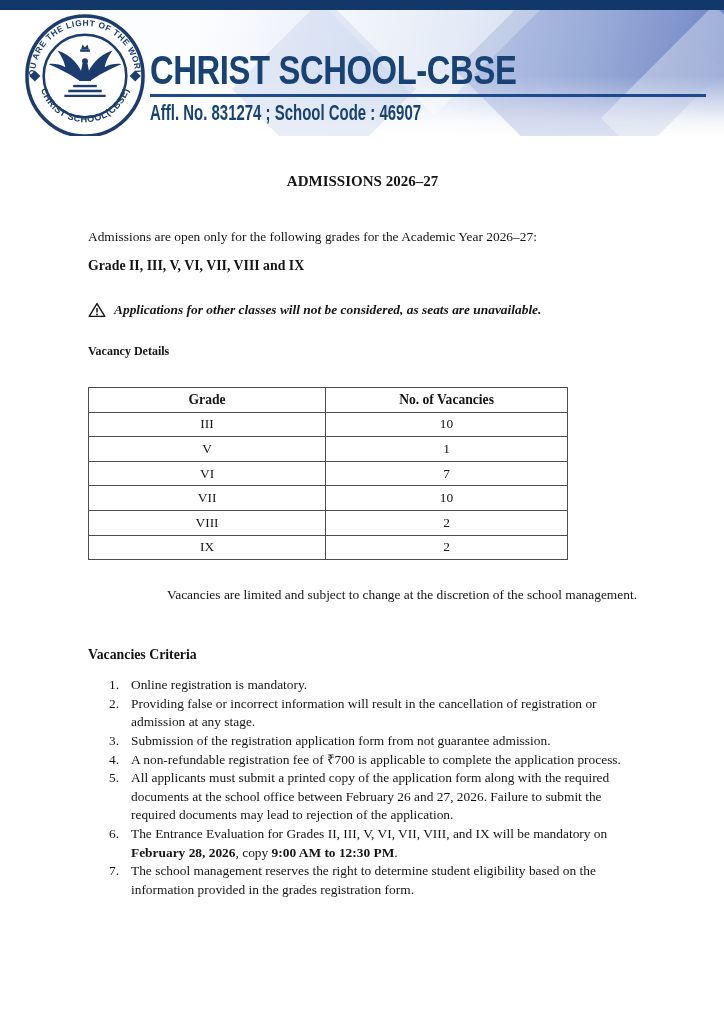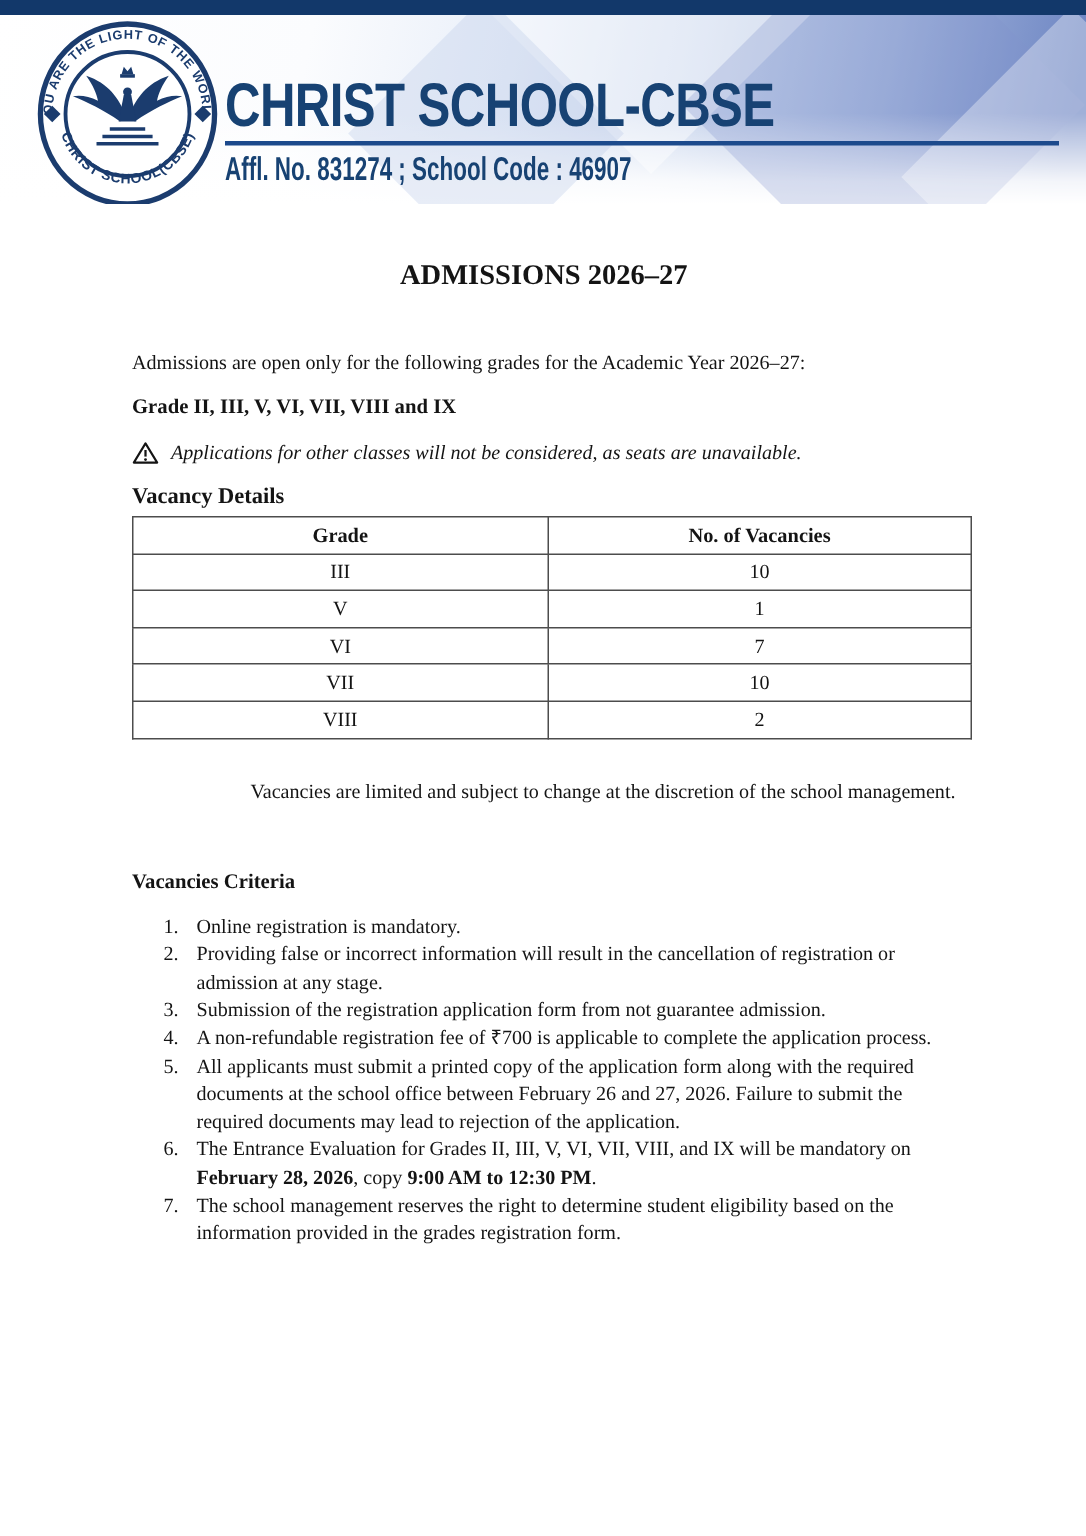--- a/index.html
+++ b/index.html
@@ -40,28 +40,28 @@
   .brand-affl {
     position: absolute; left: 150px; top: 90px;
     font-family: "Liberation Sans", sans-serif; font-weight: bold;
     font-size: 22px; color: #174273; white-space: nowrap;
     transform: scaleX(0.68); transform-origin: left top;
   }
 
   
   .content { padding: 0 87px 0 88px; font-size: 13.4px; }
 
-  .doc-title { text-align: center; font-weight: bold; font-size: 19px; margin-top: 37px; }
+  .doc-title { text-align: center; font-weight: bold; font-size: 15px; margin-top: 37px; }
   .intro     { margin-top: 39px; }
   .grades    { margin-top: 13px; font-weight: bold; font-size: 13.8px; }
-  .warn      { margin-top: 15px; display: flex; align-items: center; font-style: italic; }
+  .warn      { margin-top: 28px; display: flex; align-items: center; font-style: italic; font-weight: bold; }
   .warn-icon { flex: 0 0 auto; margin-right: 8px; display: inline-block; }
-  .vac-head  { margin-top: 13px; font-weight: bold; font-size: 15px; }
-
-  table.vacancy { border-collapse: collapse; width: 560px; margin-top: 4px; padding-left: 32px; }
+  .vac-head  { margin-top: 26px; font-weight: bold; font-size: 12px; }
+
+  table.vacancy { border-collapse: collapse; width: 480px; margin-top: 28px; padding-left: 32px; }
   .vacancy th, .vacancy td {
     border: 1px solid #4d4d4d; text-align: center;
     height: 24.6px; padding: 0 4px; font-size: 13.4px; font-weight: normal;
   }
   .vacancy th { font-weight: bold; font-size: 13.6px; }
 
   .vac-note  { margin-top: 27px; text-align: right; }
   .crit-head { margin-top: 44px; font-weight: bold; font-size: 13.8px; }
 
   .crit-list { margin-top: 13px; }
@@ -151,20 +151,24 @@
           <td>7</td>
         </tr>
         <tr>
           <td>VII</td>
           <td>10</td>
         </tr>
         <tr>
           <td>VIII</td>
           <td>2</td>
         </tr>
+        <tr>
+          <td>IX</td>
+          <td>2</td>
+        </tr>
       </tbody>
   </table>
 
   <div class="vac-note">Vacancies are limited and subject to change at the discretion of the school management.</div>
 
   <div class="crit-head">Vacancies Criteria</div>
 
   <div class="crit-list">
       <div class="crit">
         <div class="num">1.</div>

